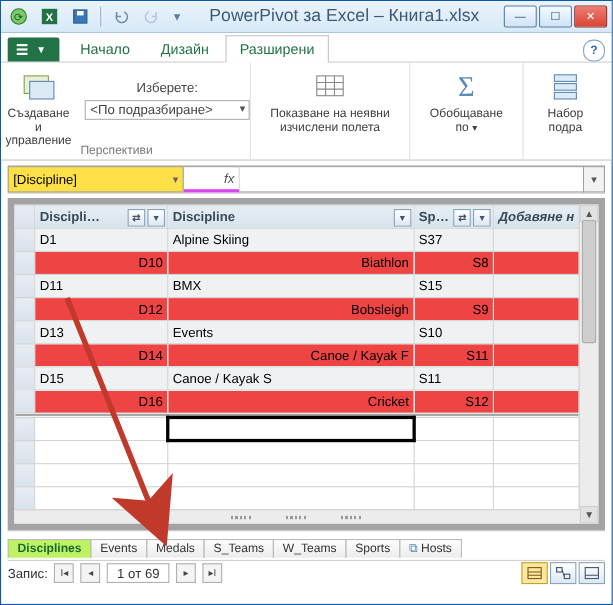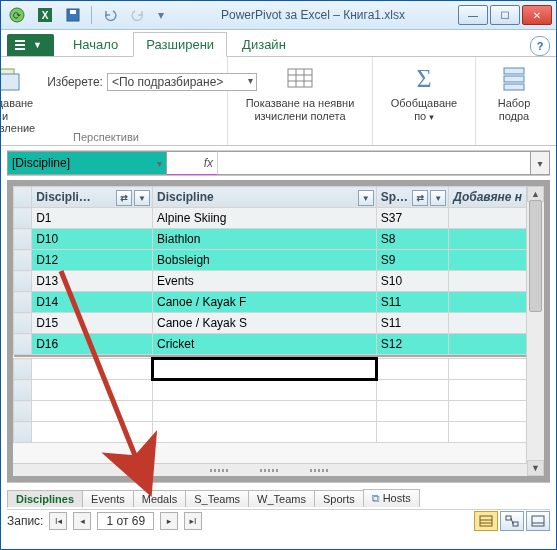--- a/index.html
+++ b/index.html
@@ -2,77 +2,77 @@
 <html><head>
 <meta charset="utf-8">
 <style>
   body { margin:0; font-family:"Segoe UI",Tahoma,sans-serif; font-size:12px; background:#fff; overflow:hidden; width:557px; height:550px; border:1px solid #0b5aa5; box-sizing:border-box; position:relative; }
   
   .titlebar { height:28px; background:linear-gradient(#eaf3fb,#d7e9f8); display:flex; align-items:center; padding:0 4px; border-bottom:1px solid #a9c5de; }
   .titlebar .qat { display:flex; align-items:center; gap:4px; }
   .qat-btn { width:22px; height:22px; display:flex; align-items:center; justify-content:center; border:1px solid transparent; border-radius:2px; }
   .qat-btn svg { display:block; }
   .qat-sep { width:1px; height:18px; background:#9bb8d2; margin:0 2px; }
-  .titlebar .title { flex:1; text-align:center; color:#3b5a77; font-size:12px; white-space:nowrap; overflow:hidden; }
+  .titlebar .title { flex:1; text-align:center; color:#3b5a77; font-size:16px; white-space:nowrap; overflow:hidden; }
   .winbtns { display:flex; gap:2px; }
   .winbtn { width:28px; height:18px; border:1px solid #5c7fa0; border-radius:2px; display:flex; align-items:center; justify-content:center; background:linear-gradient(#f5faff,#cfe4f6); font-size:10px; color:#2c4966; }
   .winbtn.close { background:linear-gradient(#ef7d74,#d84534); color:#fff; border-color:#9a2d20; }
   
   .ribbon-top { height:26px; background:#fff; display:flex; align-items:flex-end; border-bottom:1px solid #c5c5c5; padding-left:6px; }
   .file-btn { background:#217346; color:#fff; height:22px; display:flex; align-items:center; padding:0 12px 0 8px; gap:4px; font-size:12px; margin-right:6px; border-top-left-radius:2px; border-top-right-radius:2px; }
   .rtab { padding:4px 12px; color:#217346; font-size:13px; border:1px solid transparent; border-bottom:none; margin-right:2px;margin-top:32px; }
   .rtab.active { background:#fff; border-color:#c5c5c5; border-bottom:1px solid #fff; position:relative; top:1px; }
   .help-icon { margin-left:auto; margin-right:6px; width:18px; height:18px; border:1px solid #7ba6cf; border-radius:9px; display:flex; align-items:center; justify-content:center; color:#2a6fb4; font-weight:bold; font-size:11px; }
   
   .ribbon-body { height:88px; background:#fff; border-bottom:1px solid #c5c5c5; display:flex; }
   .rgroup { border-right:1px solid #e0e0e0; padding:4px 8px 2px; display:flex; flex-direction:column; align-items:center; justify-content:flex-start; position:relative; }
   .rgroup-label { position:absolute; bottom:2px; left:0; right:16px; text-align:center; color:#7a7a7a; font-size:11px; }
   .big-btn { display:flex; flex-direction:column; align-items:center; gap:2px; padding:2px 4px; }
   .big-btn-label { color:#3d3d3d; font-size:11px; text-align:center; line-height:1.15; }
   .icon-box { width:32px; height:32px; display:flex; align-items:center; justify-content:center; }
-  .persp-row { display:flex; align-items:center; gap:4px; margin-top:12px; }
+  .persp-row { display:flex; align-items:center; gap:4px; margin-top:12px;flex-direction:column; }
   .persp-select { border:1px solid #b0b0b0; background:#fff; font-size:12px; padding:1px 14px 1px 4px; position:relative; width:130px; color:#444; }
   .persp-select::after { content:"▾"; position:absolute; right:3px; top:1px; color:#555; font-size:10px; }
   
   .formulabar { height:24px; border-top:1px solid #d0d0d0; border-bottom:1px solid #c5c5c5; display:flex; align-items:stretch; margin:4px 6px 0; }
-  .namebox { width:150px; border:1px solid #a0a0a0; display:flex; align-items:center; padding:0 4px; font-size:12px; background:#14b8a6; position:relative; }
+  .namebox { width:150px; border:1px solid #a0a0a0; display:flex; align-items:center; padding:0 4px; font-size:12px; background:#fde047; position:relative; }
   .namebox::after { content:"▾"; position:absolute; right:4px; color:#666; font-size:10px; }
-  .fx-label { width:46px; border-top:1px solid #a0a0a0; border-bottom:1px solid #d946ef; display:flex; align-items:center; justify-content:flex-end; padding-right:4px; font-style:italic; color:#555; background:#fff; border-right:1px solid #d0d0d0; }
+  .fx-label { width:46px; border-top:1px solid #a0a0a0; border-bottom:3px solid #d946ef; display:flex; align-items:center; justify-content:flex-end; padding-right:4px; font-style:italic; color:#555; background:#fff; border-right:1px solid #d0d0d0; }
   .formula-input { flex:1; border:1px solid #a0a0a0; border-left:none; background:#fff; }
   .fx-expand { width:18px; border:1px solid #a0a0a0; border-left:none; background:#f2f2f2; display:flex; align-items:center; justify-content:center; color:#555; font-size:10px; }
   
   .grid-wrap { margin:4px 6px 0; border:6px solid #a3a3a3; height:290px; position:relative; background:#f7f7f7; overflow:hidden; }
   .grid { width:100%; border-collapse:collapse; table-layout:fixed; }
   .grid th, .grid td { border:1px solid #d4d4d4; height:21px; padding:0 4px; font-size:12px; text-align:left; box-sizing:border-box; overflow:hidden; white-space:nowrap; }
   .grid th { background:linear-gradient(#e6eef4,#d8e3ec); color:#3a4b5a; position:relative; }
   .col-rowhdr { width:18px; }
   .col-a { width:120px; }
   .col-b { width:222px; }
   .col-c { width:72px; }
   .col-d { width:94px; }
   .hdr-drop { position:absolute; right:2px; top:3px; width:14px; height:14px; border:1px solid #8aa4bb; background:linear-gradient(#fff,#dce8f2); display:flex; align-items:center; justify-content:center; font-size:8px; color:#456; }
   .hdr-link { position:absolute; right:20px; top:3px; width:14px; height:14px; border:1px solid #8aa4bb; background:linear-gradient(#fff,#dce8f2); display:flex; align-items:center; justify-content:center; font-size:9px; color:#456; }
   .grid td.rowhdr { background:linear-gradient(#e6eef4,#d8e3ec); }
   .grid tr.odd td.data { background:#eef2f2; }
-  .grid tr.even td.data { background:#5eead4; }
+  .grid tr.even td.data { background:#ef4444;text-align:right; }
   .add-col { font-style:italic; color:#5a5a5a; }
   .selrow td.data { background:#fff !important; }
   .selcell { border:3px solid #000 !important; }
   .divider-row td { height:4px !important; padding:0; background:#a8a8a8; border-left:none; border-right:none; }
   .vscroll { position:absolute; right:0; top:0; width:17px; height:100%; background:#ececec; border-left:1px solid #cfcfcf; }
   .vscroll .thumb { position:absolute; left:2px; right:2px; top:14px; height:110px; background:#cdcdcd; border:1px solid #adadad; border-radius:2px; }
   .vscroll .arr { position:absolute; left:0; right:0; height:14px; background:#e2e2e2; display:flex; align-items:center; justify-content:center; font-size:9px; color:#555; border:1px solid #cfcfcf; }
   .vscroll .arr.up { top:0; }
   .vscroll .arr.dn { bottom:0; }
   .hscroll-strip { height:12px; border-top:1px solid #cfcfcf; background:#ececec; margin:0; display:flex; align-items:center; justify-content:center; position:absolute; bottom:0; left:0; right:17px; gap:30px; }
   .grip { width:20px; height:3px; background:repeating-linear-gradient(90deg,#9a9a9a 0 2px,#ececec 2px 4px); }
   
   .sheet-tabs { margin:0 6px; height:22px; display:flex; align-items:flex-end; border-top:1px solid #c5c5c5; padding-top:2px; }
   .sheet-tab { padding:2px 8px; border:1px solid #bcbcbc; border-bottom:none; background:linear-gradient(#fdfdfd,#ececec); margin-right:-1px; font-size:11px; color:#333; }
-  .sheet-tab.active { background:#e5e5e5; border-bottom:1px solid #fff; color:#166a2f; font-weight:bold; position:relative; top:1px; }
+  .sheet-tab.active { background:#bef264; border-bottom:1px solid #fff; color:#166a2f; font-weight:bold; position:relative; top:1px; }
   
   .recnav { margin:2px 6px 0; height:22px; display:flex; align-items:center; gap:6px; font-size:12px; color:#333; border-top:1px solid #d0d0d0; }
   .nav-btn { width:16px; height:16px; border:1px solid #b0b0b0; background:#f4f4f4; display:flex; align-items:center; justify-content:center; font-size:9px; color:#444; }
   .nav-pos { border:1px solid #b0b0b0; padding:0 8px; height:16px; display:flex; align-items:center; background:#fff; }
   .view-btns { margin-left:auto; display:flex; gap:2px; }
   .view-btn { width:22px; height:18px; border:1px solid #8aa4bb; background:linear-gradient(#fff,#dce8f2); display:flex; align-items:center; justify-content:center; }
   .view-btn.active { background:#fbe6a2; border-color:#c9a227; }
   
   .arrow-overlay { position:absolute; pointer-events:none; }
 </style>
@@ -125,22 +125,22 @@
 <div class="ribbon-top">
   <div class="file-btn">
     <svg width="14" height="10">
         <rect x="0" y="0" width="10" height="2" fill="#fff"></rect>
         <rect x="0" y="4" width="10" height="2" fill="#fff"></rect>
         <rect x="0" y="8" width="10" height="2" fill="#fff"></rect>
       </svg>
     <span style="font-size:9px;">▼</span>
   </div>
   <div class="rtab">Начало</div>
+  <div class="rtab">Дизайн</div>
   <div class="rtab active">Разширени</div>
-  <div class="rtab">Дизайн</div>
   <div class="help-icon">?</div>
 </div>
 
 <div class="ribbon-body">
   <div class="rgroup" style="width:210px;">
     <div style="display:flex;align-items:flex-start;gap:8px;">
       <div class="big-btn">
         <div class="icon-box">
             <svg width="32" height="32">
               <rect x="3" y="6" width="22" height="16" fill="#e8f0d8" stroke="#7fa64d"></rect>
@@ -235,20 +235,27 @@
   <td class="data">S37</td>
   <td class="data"></td>
         </tr>
         <tr class="even">
           <td class="rowhdr"></td>
   <td class="data">D10</td>
   <td class="data">Biathlon</td>
   <td class="data">S8</td>
   <td class="data"></td>
         </tr>
+        <tr class="odd">
+          <td class="rowhdr"></td>
+  <td class="data">D11</td>
+  <td class="data">BMX</td>
+  <td class="data">S15</td>
+  <td class="data"></td>
+        </tr>
         <tr class="even">
           <td class="rowhdr"></td>
   <td class="data">D12</td>
   <td class="data">Bobsleigh</td>
   <td class="data">S9</td>
   <td class="data"></td>
         </tr>
         <tr class="odd">
           <td class="rowhdr"></td>
   <td class="data">D13</td>

